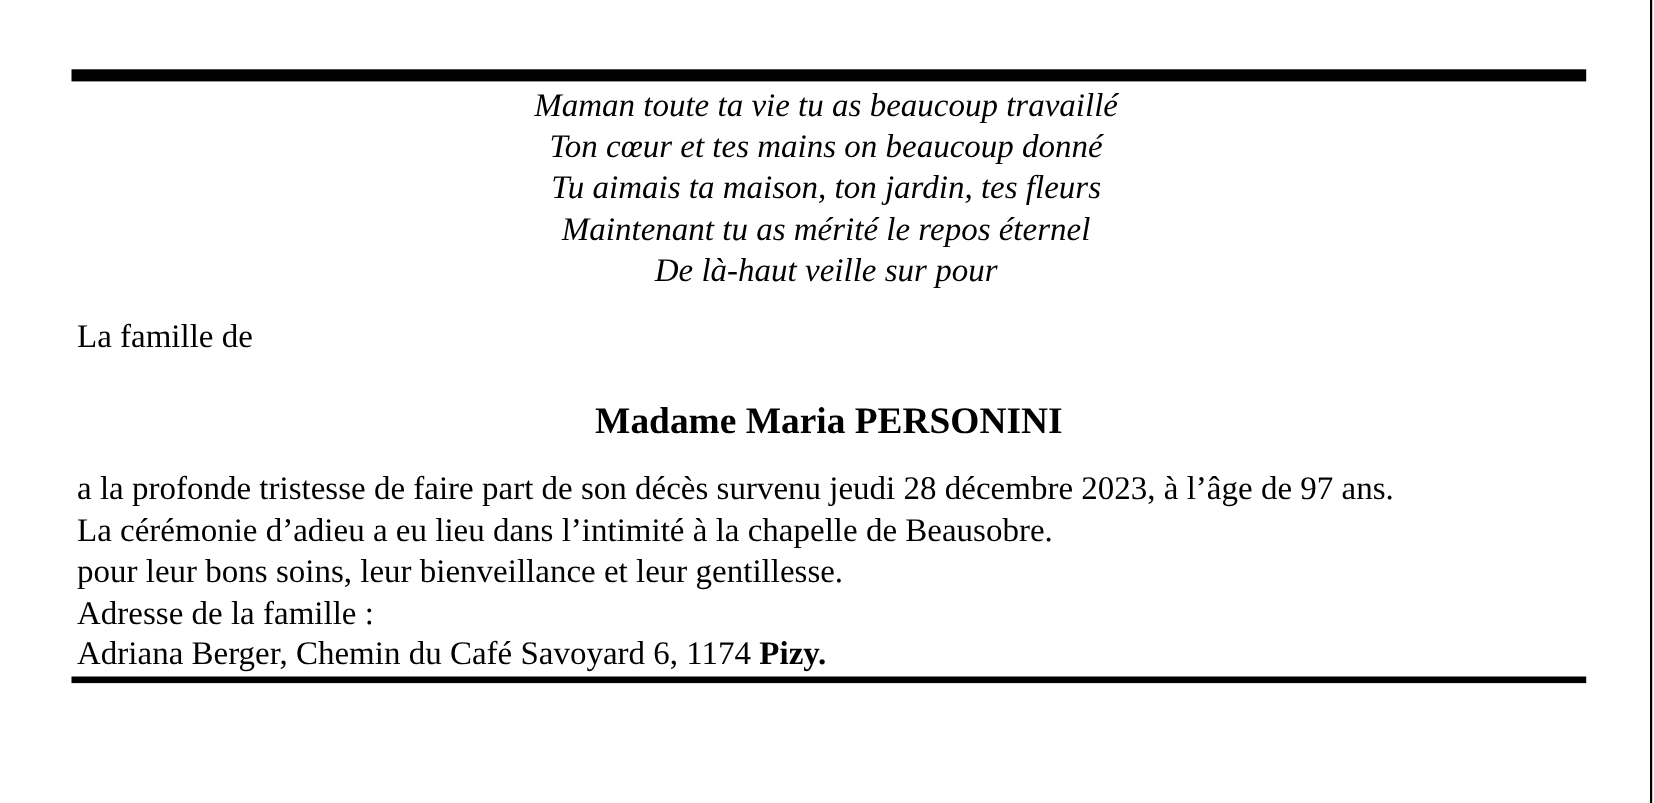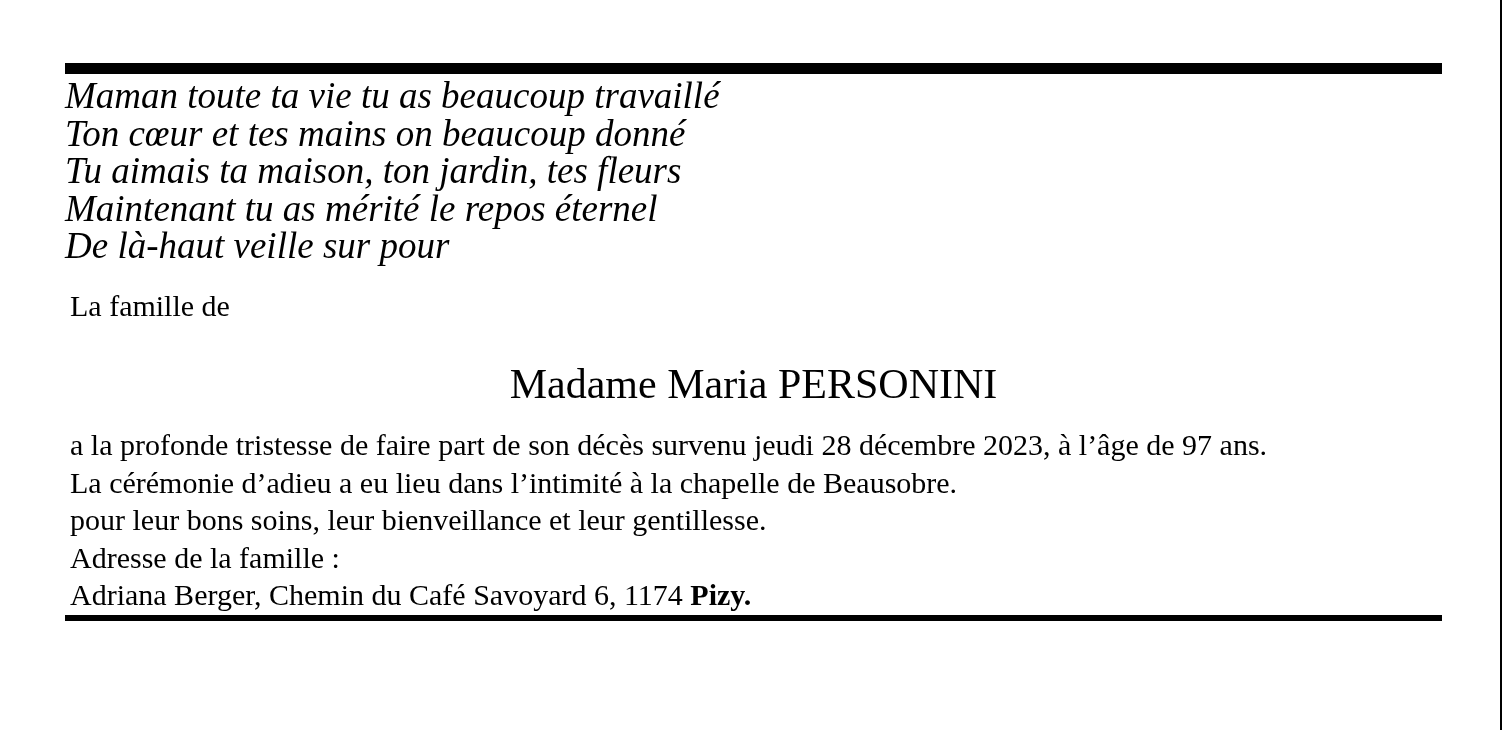--- a/index.html
+++ b/index.html
@@ -37,37 +37,37 @@
     height: 11px;
   }
   .rule-bottom {
     margin-top: 1px;
     height: 6px;
   }
   .epitaph {
     margin-top: 3px;
     padding-right: 5px;
     font-style: italic;
-    font-size: 37px;
+    font-size: 30px;
     line-height: 37.5px;
-    text-align: left;
+    text-align: center;
     white-space: nowrap;
   }
   .intro {
     margin-top: 22px;
     padding-left: 5px;
     font-size: 30px;
     line-height: 37.5px;
     white-space: nowrap;
   }
   .deceased {
     margin-top: 38px;
-    font-size: 42px;
+    font-size: 34px;
     line-height: 44px;
-    font-weight: normal;
+    font-weight: bold;
     text-align: center;
     white-space: nowrap;
   }
   .body-text {
     margin-top: 20px;
     padding-left: 5px;
     font-size: 30px;
     line-height: 37.5px;
   }
   .body-line {

